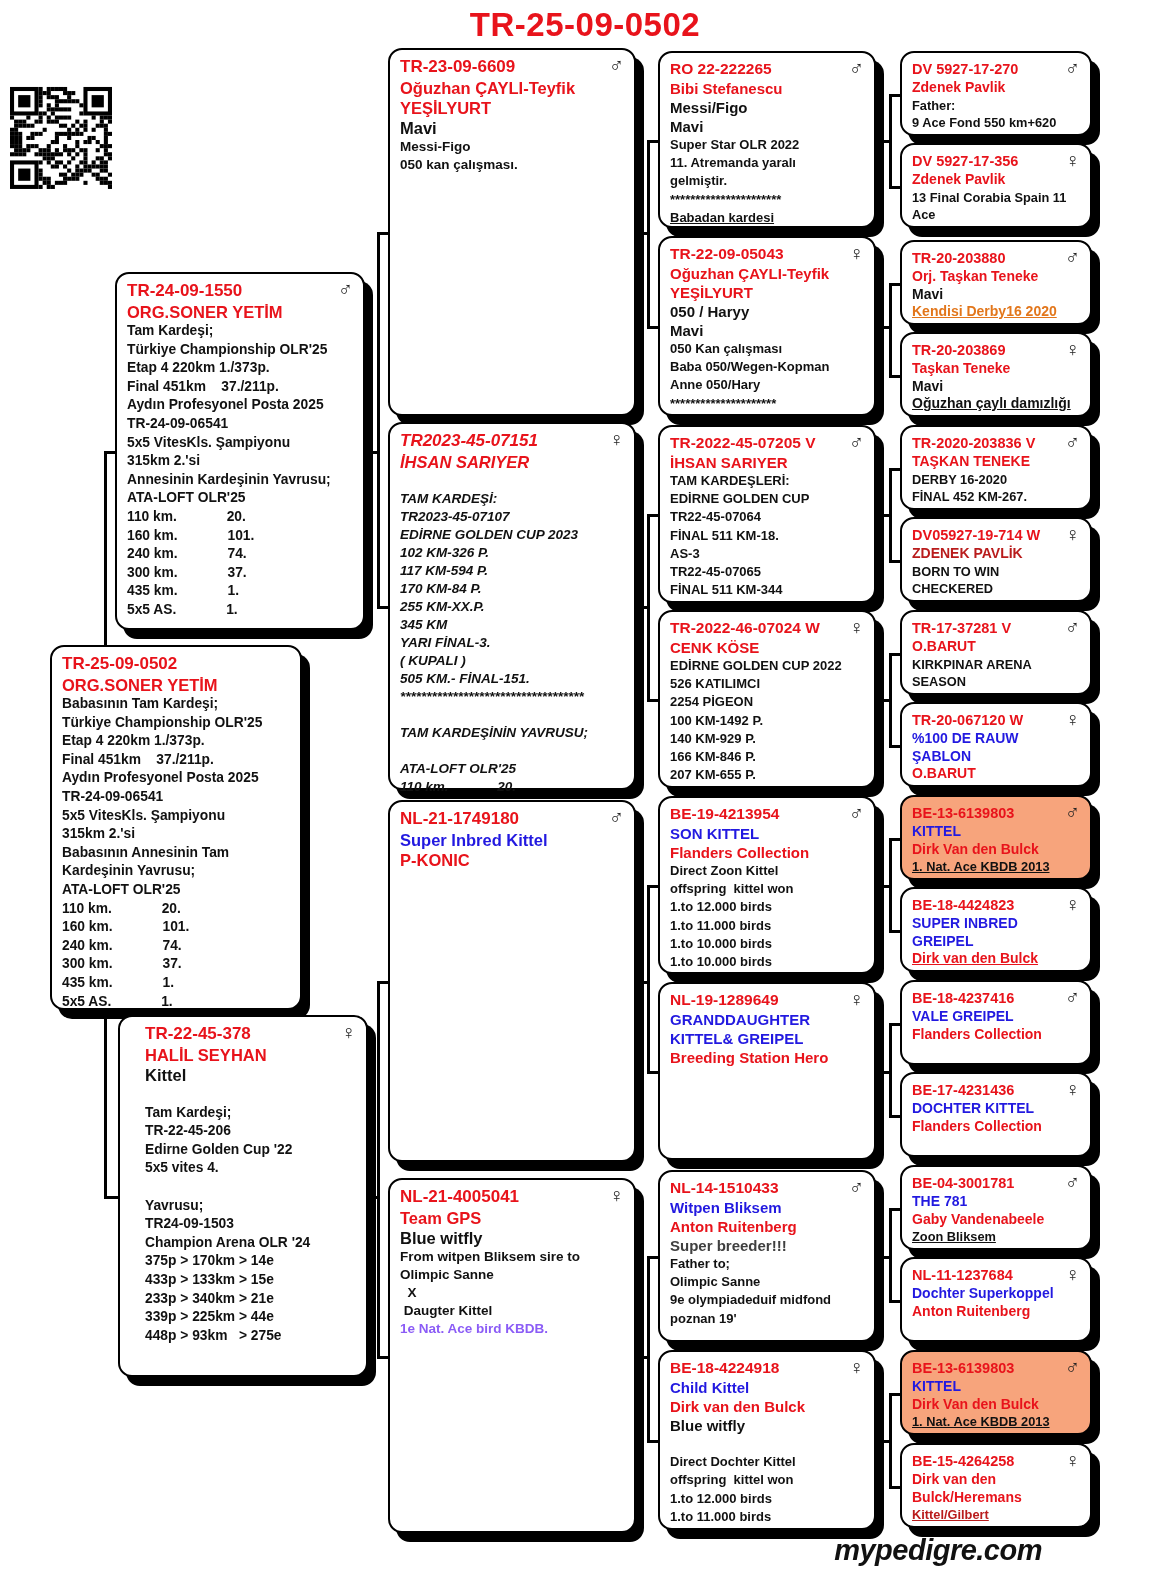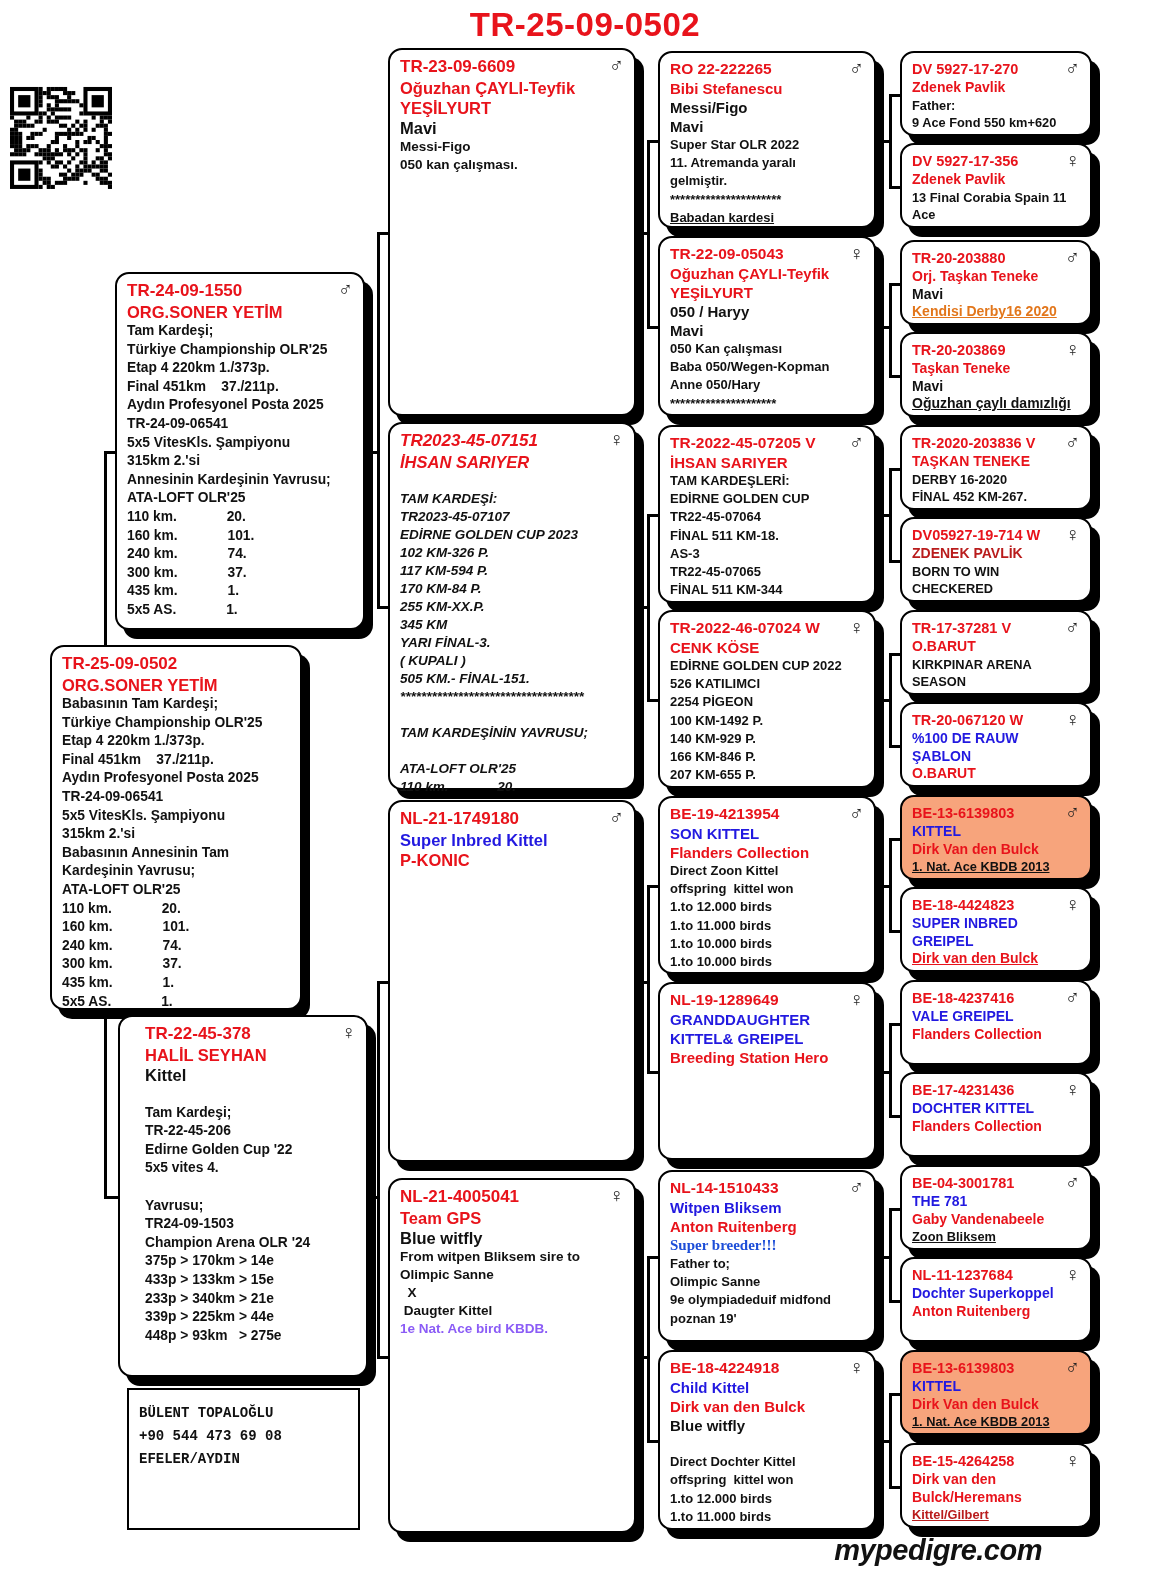--- a/index.html
+++ b/index.html
@@ -513,21 +513,21 @@
       <div class="box c3" style="left: 658px; top: 982px; width: 218px; height: 178px;">
         <div class="hdr"><span class="ring" style="color: rgb(232, 19, 27);">NL-19-1289649</span><span class="sex">♀</span></div>
         <div class="ln lg" style="color: rgb(34, 25, 224);">GRANDDAUGHTER</div>
         <div class="ln lg" style="color: rgb(34, 25, 224);">KITTEL&amp; GREIPEL</div>
         <div class="ln lg" style="color: rgb(232, 19, 27);">Breeding Station Hero</div>
       </div>
       <div class="box c3" style="left: 658px; top: 1170px; width: 218px; height: 172px;">
         <div class="hdr"><span class="ring" style="color: rgb(232, 19, 27);">NL-14-1510433</span><span class="sex">♂</span></div>
         <div class="ln lg" style="color: rgb(34, 25, 224);">Witpen Bliksem</div>
         <div class="ln lg" style="color: rgb(232, 19, 27);">Anton Ruitenberg</div>
-        <div class="ln lg" style="color: #1d4ed8; font-family: Liberation Serif, serif;">Super breeder!!!</div>
+        <div class="ln lg" style="color: #404040;">Super breeder!!!</div>
         <div class="ln" style="color: rgb(17, 17, 17);">Father to;</div>
         <div class="ln" style="color: rgb(17, 17, 17);">Olimpic Sanne</div>
         <div class="ln" style="color: rgb(17, 17, 17);">9e olympiadeduif midfond</div>
         <div class="ln" style="color: rgb(17, 17, 17);">poznan 19'</div>
       </div>
       <div class="box c3" style="left: 658px; top: 1350px; width: 218px; height: 180px;">
         <div class="hdr"><span class="ring" style="color: rgb(232, 19, 27);">BE-18-4224918</span><span class="sex">♀</span></div>
         <div class="ln lg" style="color: rgb(34, 25, 224);">Child Kittel</div>
         <div class="ln lg" style="color: rgb(232, 19, 27);">Dirk van den Bulck</div>
         <div class="ln lg" style="color: rgb(17, 17, 17);">Blue witfly</div>
@@ -624,19 +624,14 @@
         <div class="ln lg" style="color: rgb(232, 19, 27);">Dirk Van den Bulck</div>
         <div class="ln u" style="color: rgb(17, 17, 17);">1. Nat. Ace KBDB 2013</div>
       </div>
       <div class="box c4" style="left: 900px; top: 1443px; width: 192px; height: 85px;">
         <div class="hdr"><span class="ring" style="color: rgb(232, 19, 27);">BE-15-4264258</span><span class="sex">♀</span></div>
         <div class="ln lg" style="color: rgb(232, 19, 27);">Dirk van den</div>
         <div class="ln lg" style="color: rgb(232, 19, 27);">Bulck/Heremans</div>
         <div class="ln u" style="color: #b91c1c;">Kittel/Gilbert</div>
       </div>
     </div>
-  <div class="contact-box" style="left:127px;top:1388px;width:233px;height:142px;">
-    <div class="cl">BÜLENT TOPALOĞLU</div>
-    <div class="cl">+90 544 473 69 08</div>
-    <div class="cl">EFELER/AYDIN</div>
-  </div>
   <div class="watermark">mypedigre.com</div>
 </div>
 
 </body></html>

